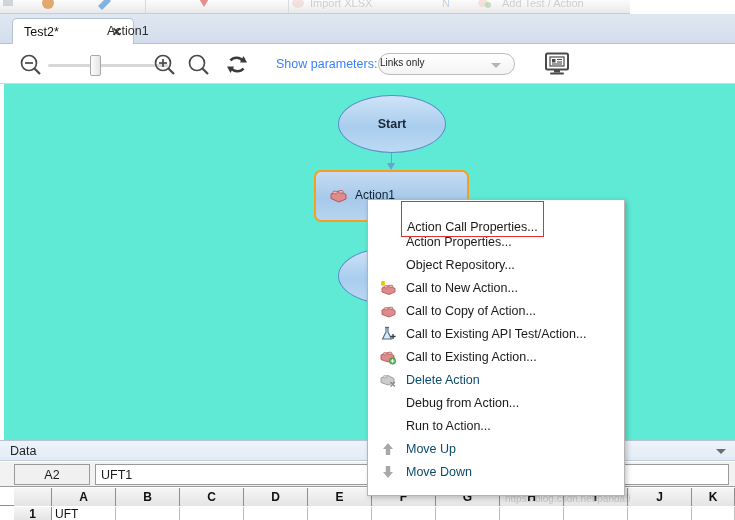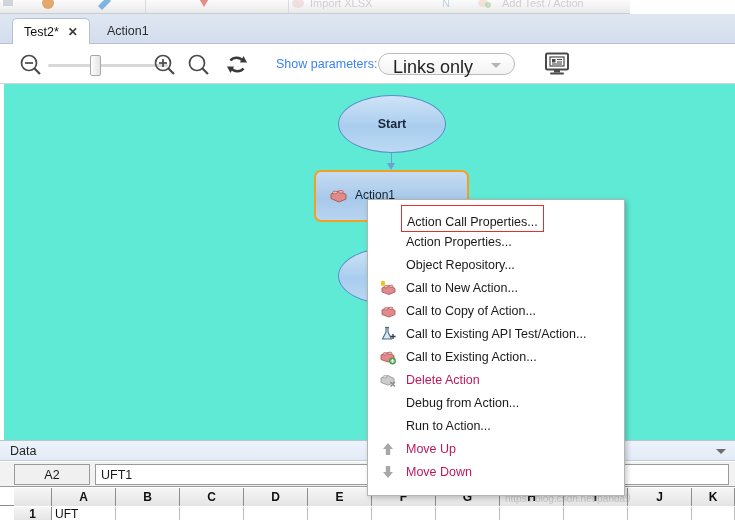--- a/index.html
+++ b/index.html
@@ -42,20 +42,21 @@
     background: linear-gradient(to bottom, #dfe7f1 0%, #d3dded 100%);
     border-bottom: 1px solid #b6c2d2;
   }
   .tab {
     position: absolute; top: 4px; height: 26px;
     display: flex; align-items: center;
     padding: 0 11px;
     font-size: 12.5px; color: #2b2b2b;
     border-top-left-radius: 5px; border-top-right-radius: 5px;
     white-space: nowrap;
+    gap: 44px;
   }
   .tab.active {
     left: 12px;
     background: #ffffff;
     border: 1px solid #b6c2d2;
     border-bottom: none;
     color: #111;
   }
   .tab.inactive {
     left: 96px;
@@ -88,22 +89,22 @@
   .show-params-label {
     position: absolute; left: 276px; top: 57px;
     font-size: 12.5px; color: #3b82f6;
   }
   .combo {
     position: absolute; left: 378px; top: 53px; width: 137px; height: 22px;
     background: linear-gradient(to bottom, #ffffff, #f3f3f3);
     border: 1px solid #bcbcbc; border-radius: 11px;
   }
   .combo-text {
-    position: absolute; left: 14px; top: 3px;
-    font-size: 18px; color: #222;
+    position: absolute; left: 1px; top: 3px;
+    font-size: 10px; color: #222;
   }
   .combo-arrow {
     position: absolute; right: 13px; top: 9px;
     width: 0; height: 0;
     border-left: 5px solid transparent;
     border-right: 5px solid transparent;
     border-top: 5px solid #b5b5b5;
   }
 
   
@@ -156,27 +157,27 @@
     box-shadow: 2px 2px 5px rgba(0,0,0,0.22);
     z-index: 40;
   }
   .ctxitem {
     position: relative; height: 23px;
     display: flex; align-items: center;
     font-size: 12.5px; color: #1a1a1a;
     padding-left: 38px;
     white-space: nowrap;
   }
-  .ctxitem.disabled { color: #be185d; }
+  .ctxitem.disabled { color: #0c4a6e; }
   .ctxitem .mi-icon {
     position: absolute; left: 12px; top: 4px; width: 16px; height: 16px;
   }
   .ctxitem.highlight .mi-label-box {
     border: 1px solid #e03030;
-    padding: 9px 5px 2px 5px;
+    padding: 18px 5px 2px 5px;
     margin-left: -5px;
   }
 
   
   .datapanel {
     position: absolute; left: 0; top: 440px; width: 735px; height: 80px;
     background: #ffffff;
     text-decoration: underline;
   }
   .data-header {

